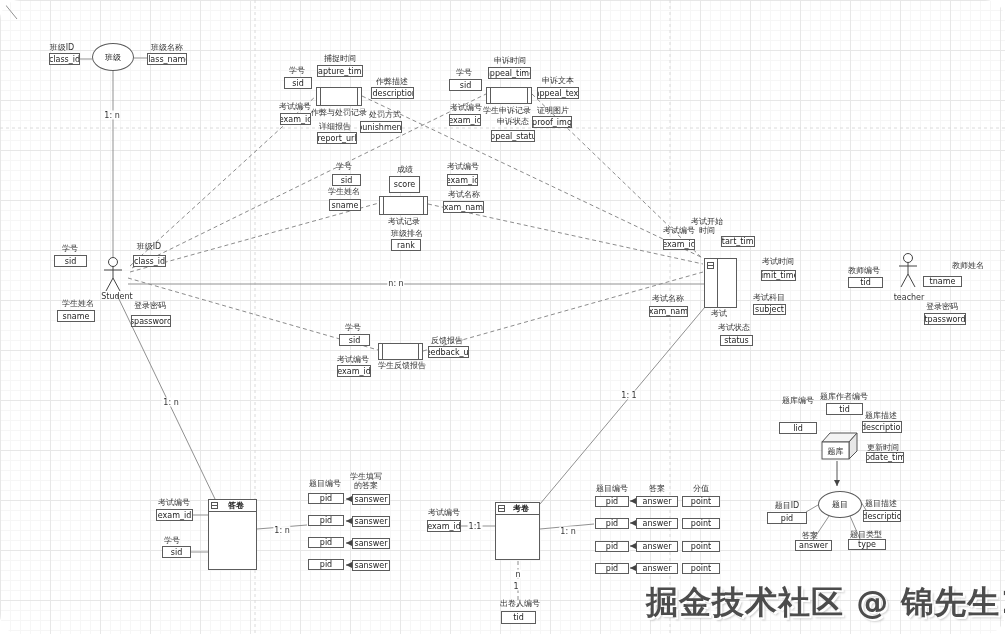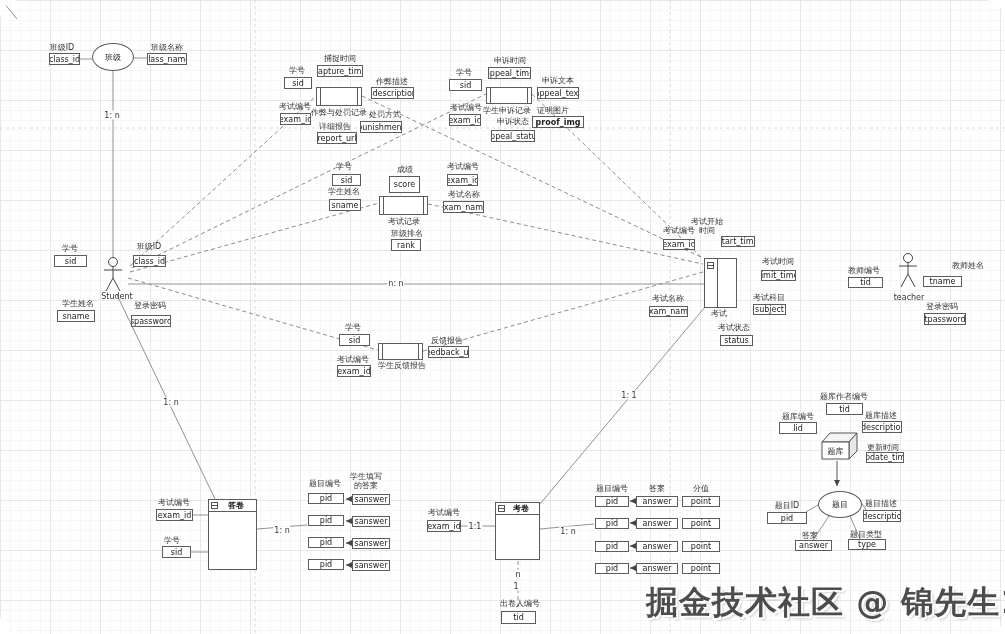--- a/index.html
+++ b/index.html
@@ -110,21 +110,21 @@
       <div class="abox" style="left: 317px; top: 132px; width: 40px; height: 12px;">report_url</div>
       <div class="lbl" style="left: 464px; top: 68px;">学号</div>
       <div class="abox" style="left: 449px; top: 79px; width: 33px; height: 12px;">sid</div>
       <div class="lbl" style="left: 510px; top: 56px;">申诉时间</div>
       <div class="abox" style="left: 488px; top: 67px; width: 43px; height: 12px;">appeal_time</div>
       <div class="lbl" style="left: 558px; top: 76px;">申诉文本</div>
       <div class="abox" style="left: 537px; top: 87px; width: 42px; height: 12px;">appeal_text</div>
       <div class="lbl" style="left: 466px; top: 103px;">考试编号</div>
       <div class="abox" style="left: 449px; top: 114px; width: 32px; height: 12px;">exam_id</div>
       <div class="lbl" style="left: 553px; top: 106px;">证明图片</div>
-      <div class="abox" style="left: 532px; top: 116px; width: 52px; height: 12px; font-weight: bold;">proof_img</div>
+      <div class="abox" style="left: 532px; top: 116px; width: 40px; height: 12px;">proof_img</div>
       <div class="lbl" style="left: 513px; top: 117px;">申诉状态</div>
       <div class="abox" style="left: 491px; top: 130px; width: 44px; height: 12px;">appeal_status</div>
       <div class="lbl" style="left: 344px; top: 162px;">学号</div>
       <div class="abox" style="left: 332px; top: 174px; width: 29px; height: 12px;">sid</div>
       <div class="lbl" style="left: 405px; top: 165px;">成绩</div>
       <div class="abox" style="left: 389px; top: 176px; width: 31px; height: 17px;">score</div>
       <div class="lbl" style="left: 463px; top: 162px;">考试编号</div>
       <div class="abox" style="left: 447px; top: 174px; width: 31px; height: 12px;">exam_id</div>
       <div class="lbl" style="left: 344px; top: 187px;">学生姓名</div>
       <div class="abox" style="left: 329px; top: 199px; width: 32px; height: 12px;">sname</div>
@@ -168,21 +168,21 @@
       <div class="lbl" style="left: 174px; top: 498px;">考试编号</div>
       <div class="abox" style="left: 156px; top: 509px; width: 37px; height: 12px;">exam_id</div>
       <div class="lbl" style="left: 172px; top: 536px;">学号</div>
       <div class="abox" style="left: 162px; top: 546px; width: 29px; height: 12px;">sid</div>
       <div class="lbl" style="left: 444px; top: 508px;">考试编号</div>
       <div class="abox" style="left: 427px; top: 520px; width: 34px; height: 12px;">exam_id</div>
       <div class="lbl" style="left: 520px; top: 599px;">出卷人编号</div>
       <div class="abox" style="left: 501px; top: 611px; width: 35px; height: 13px;">tid</div>
       <div class="lbl" style="left: 844px; top: 392px;">题库作者编号</div>
       <div class="abox" style="left: 826px; top: 403px; width: 37px; height: 12px;">tid</div>
-      <div class="lbl" style="left: 798px; top: 412px; text-align: right;">题库编号</div>
+      <div class="lbl" style="left: 798px; top: 396px; text-align: right;">题库编号</div>
       <div class="abox" style="left: 779px; top: 422px; width: 38px; height: 12px;">lid</div>
       <div class="lbl" style="left: 881px; top: 411px;">题库描述</div>
       <div class="abox" style="left: 862px; top: 421px; width: 40px; height: 12px;">ldescription</div>
       <div class="lbl" style="left: 883px; top: 443px;">更新时间</div>
       <div class="abox" style="left: 866px; top: 452px; width: 38px; height: 11px;">update_time</div>
       <div class="lbl" style="left: 787px; top: 501px;">题目ID</div>
       <div class="abox" style="left: 767px; top: 512px; width: 40px; height: 12px;">pid</div>
       <div class="lbl" style="left: 881px; top: 499px;">题目描述</div>
       <div class="abox" style="left: 863px; top: 510px; width: 38px; height: 12px;">pdescription</div>
       <div class="lbl" style="left: 810px; top: 531px;">答案</div>

